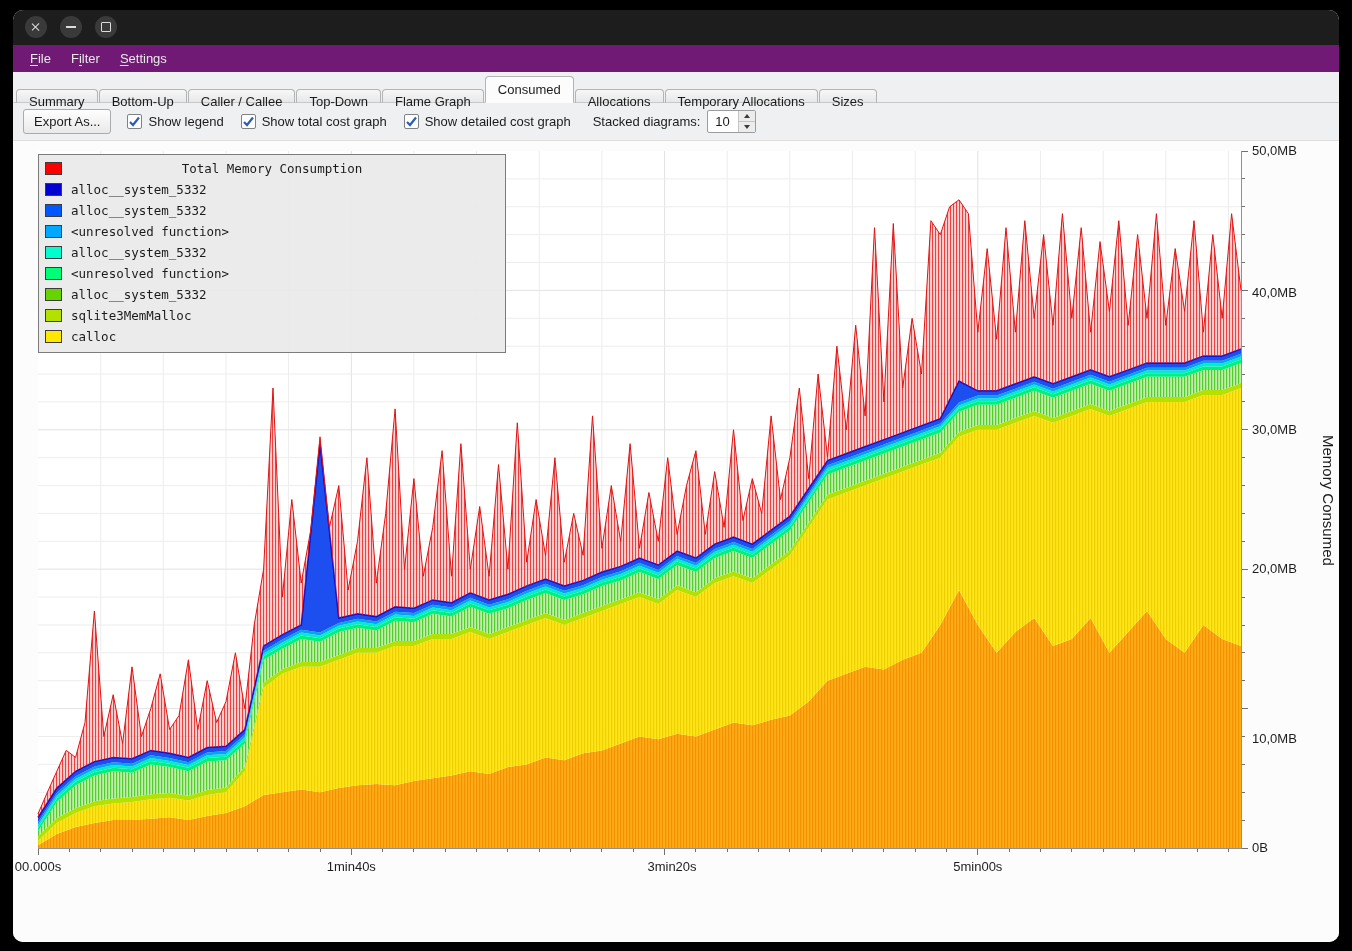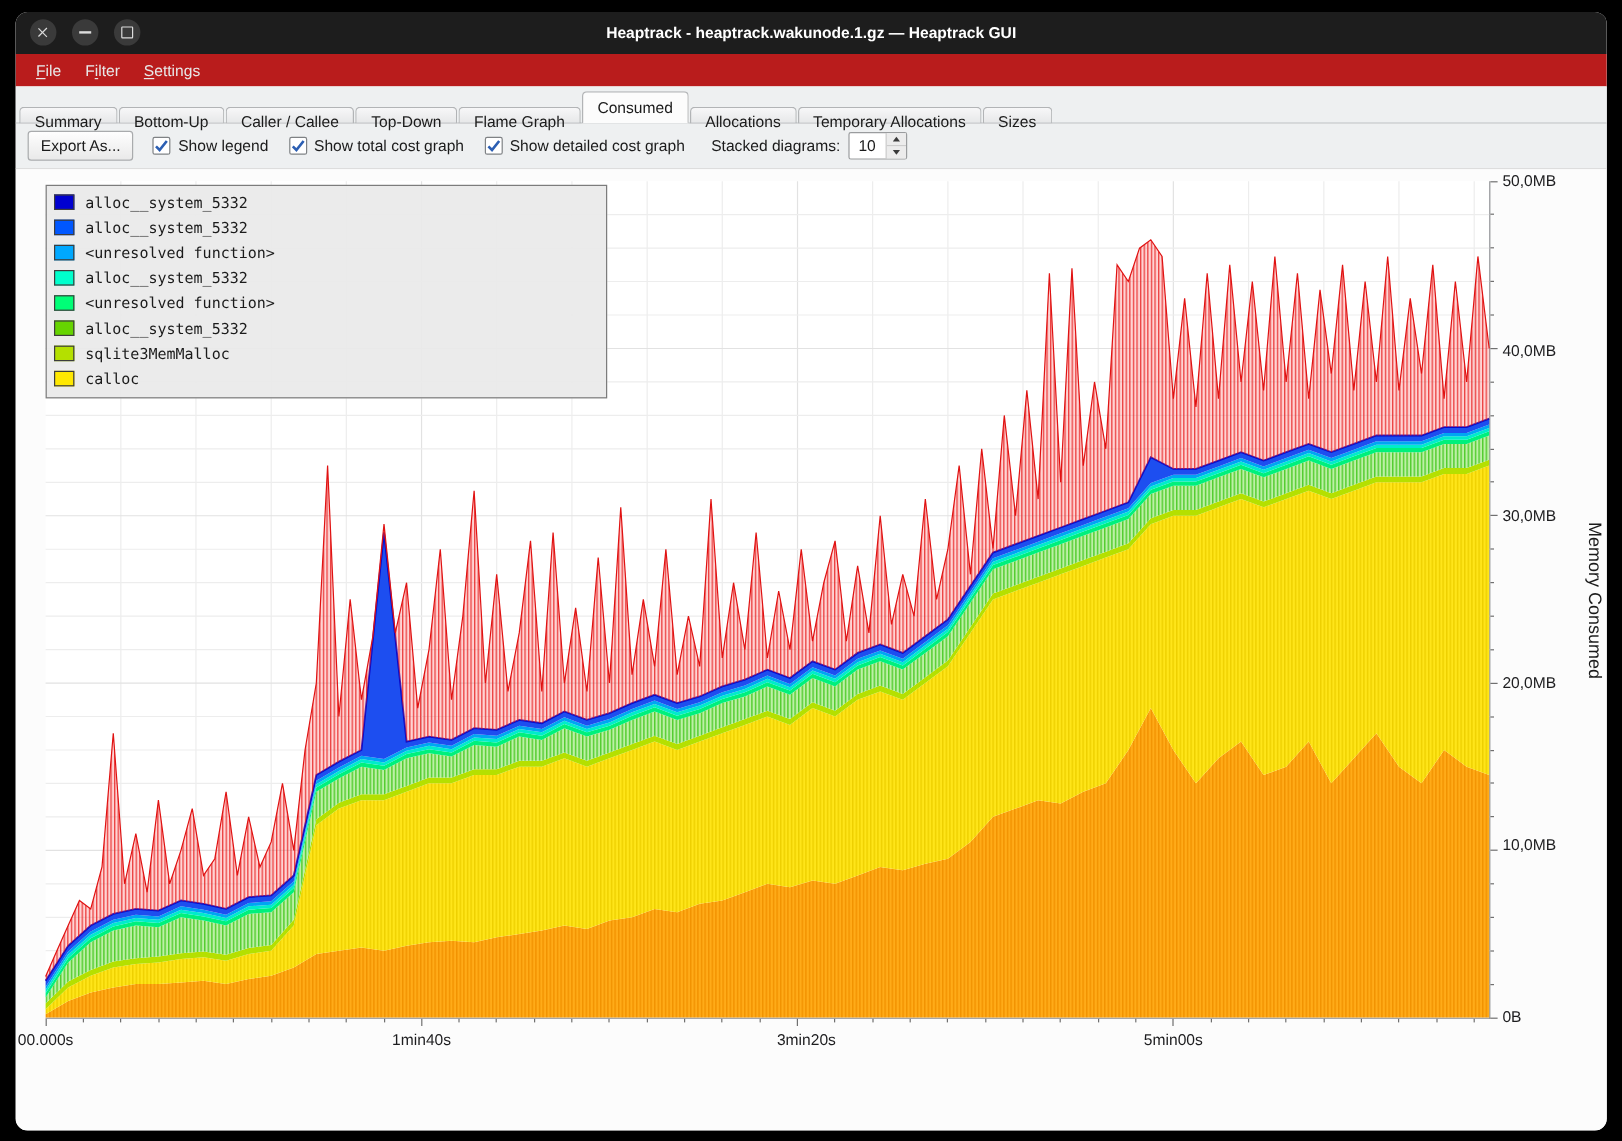--- a/index.html
+++ b/index.html
@@ -11,21 +11,21 @@
   .winbtns{position:absolute;left:12px;top:6px;display:flex;gap:13px;}
   .winbtn{width:22px;height:22px;border-radius:50%;background:#3a3a3a;border:none;padding:0;
     display:flex;align-items:center;justify-content:center;cursor:pointer;}
   .icon-x{position:relative;width:10px;height:10px;}
   .icon-x::before,.icon-x::after{content:'';position:absolute;left:4.3px;top:0;width:1.4px;height:10px;background:#dcdcdc;}
   .icon-x::before{transform:rotate(45deg);} .icon-x::after{transform:rotate(-45deg);}
   .icon-min{width:10px;height:1.6px;background:#dcdcdc;}
   .icon-max{width:8px;height:8px;border:1.5px solid #dcdcdc;border-radius:1px;}
   .title{flex:1;text-align:center;color:#ffffff;font-weight:bold;font-size:13px;}
   
-  .menubar{height:27px;background:#b91c1c;display:flex;align-items:center;padding-left:8px;gap:2px;flex:0 0 auto;}
+  .menubar{height:27px;background:#701a75;display:flex;align-items:center;padding-left:8px;gap:2px;flex:0 0 auto;}
   .menu-item{color:#e8e8e8;font-size:13px;padding:3px 9px;border-radius:3px;cursor:default;}
   .menu-item u{text-underline-offset:2px;}
   
   .tabbar{background:#eef0f1;display:flex;align-items:flex-end;padding:4px 3px 0 3px;height:31px;
     box-sizing:border-box;border-bottom:1px solid #c6c8ca;position:relative;flex:0 0 auto;}
   .tab{font-size:13px;color:#1b1b1b;background:linear-gradient(#f7f7f8,#e7e8e9);
     border:1px solid #b2b4b6;border-bottom:1px solid #c6c8ca;padding:0 12px;line-height:24px;height:14px;
     box-sizing:border-box;border-radius:4px 4px 0 0;margin-right:1px;margin-bottom:-1px;position:relative;cursor:pointer;white-space:nowrap;}
   .tab.active{background:#fcfcfc;border-bottom-color:transparent;height:27px;line-height:25px;z-index:2;}
   
@@ -78,21 +78,20 @@
       <button class="winbtn">
           <span class="icon-x"></span>
         </button>
       <button class="winbtn">
           <span class="icon-min"></span>
         </button>
       <button class="winbtn">
           <span class="icon-max"></span>
         </button>
     </div>
-    <div class="title">Heaptrack - heaptrack.wakunode.1.gz — Heaptrack GUI</div>
   </div>
 
   <div class="menubar">
       <div class="menu-item"><u>F</u>ile</div>
       <div class="menu-item">F<u>i</u>lter</div>
       <div class="menu-item"><u>S</u>ettings</div>
     </div>
 
   <div class="tabbar">
       <button class="tab">Summary</button>
@@ -220,20 +219,24 @@
           <path d="M0.0,680.3L18.8,651.0L37.6,634.3L56.4,624.5L75.2,620.3L94.0,621.7L112.8,613.4L131.6,616.1L150.4,620.3L169.2,610.6L188.0,609.2L206.8,592.5L225.6,508.8L244.4,497.7L263.2,487.9L282.0,490.7L300.8,480.9L319.5,476.7L338.3,479.5L357.1,469.8L375.9,471.2L394.7,462.8L413.5,465.6L432.3,455.8L451.1,462.8L469.9,457.2L488.7,448.9L507.5,441.9L526.3,448.9L545.1,443.3L563.9,434.9L582.7,429.4L601.5,421.0L620.3,428.0L639.1,414.0L657.9,421.0L676.7,407.0L695.5,400.1L714.3,407.0L733.1,393.1L751.9,379.2L770.7,351.3L789.5,323.4L808.3,316.4L827.1,309.5L845.9,302.5L864.7,295.5L883.5,288.6L902.3,281.6L921.0,260.7L939.8,253.7L958.6,253.7L977.4,246.7L996.2,239.8L1015.0,246.7L1033.8,239.8L1052.6,232.8L1071.4,239.8L1090.2,232.8L1109.0,225.8L1127.8,225.8L1146.6,225.8L1165.4,218.9L1184.2,218.9L1203.0,211.9L1203.0,232.1L1184.2,239.1L1165.4,239.1L1146.6,246.0L1127.8,246.0L1109.0,246.0L1090.2,253.0L1071.4,260.0L1052.6,253.0L1033.8,260.0L1015.0,267.0L996.2,260.0L977.4,267.0L958.6,273.9L939.8,273.9L921.0,280.9L902.3,301.8L883.5,308.8L864.7,315.7L845.9,322.7L827.1,329.7L808.3,336.7L789.5,343.6L770.7,371.5L751.9,399.4L733.1,413.3L714.3,427.3L695.5,420.3L676.7,427.3L657.9,441.2L639.1,434.2L620.3,448.2L601.5,441.2L582.7,448.2L563.9,455.1L545.1,462.1L526.3,469.1L507.5,462.1L488.7,469.1L469.9,476.1L451.1,483.0L432.3,476.1L413.5,483.0L394.7,483.0L375.9,490.0L357.1,490.0L338.3,497.0L319.5,497.0L300.8,503.9L282.0,510.9L263.2,510.9L244.4,517.9L225.6,531.8L206.8,615.5L188.0,636.4L169.2,639.1L150.4,644.7L131.6,641.9L112.8,643.3L94.0,646.1L75.2,647.5L56.4,650.3L37.6,657.3L18.8,667.0L0.0,685.2Z" fill="url(#p-gr)"></path>
           <path d="M0.0,676.8L18.8,647.5L37.6,630.8L56.4,621.0L75.2,616.8L94.0,618.2L112.8,609.9L131.6,612.7L150.4,616.8L169.2,607.1L188.0,605.7L206.8,589.0L225.6,505.3L244.4,494.2L263.2,484.4L282.0,487.2L300.8,477.4L319.5,473.3L338.3,476.1L357.1,466.3L375.9,467.7L394.7,459.3L413.5,462.1L432.3,452.4L451.1,459.3L469.9,453.7L488.7,445.4L507.5,438.4L526.3,445.4L545.1,439.8L563.9,431.4L582.7,425.9L601.5,417.5L620.3,424.5L639.1,410.5L657.9,417.5L676.7,403.6L695.5,396.6L714.3,403.6L733.1,389.6L751.9,375.7L770.7,347.8L789.5,319.9L808.3,313.0L827.1,306.0L845.9,299.0L864.7,292.0L883.5,285.1L902.3,278.1L921.0,257.2L939.8,250.2L958.6,250.2L977.4,243.3L996.2,236.3L1015.0,243.3L1033.8,236.3L1052.6,229.3L1071.4,236.3L1090.2,229.3L1109.0,222.3L1127.8,222.3L1146.6,222.3L1165.4,215.4L1184.2,215.4L1203.0,208.4L1203.0,211.9L1184.2,218.9L1165.4,218.9L1146.6,225.8L1127.8,225.8L1109.0,225.8L1090.2,232.8L1071.4,239.8L1052.6,232.8L1033.8,239.8L1015.0,246.7L996.2,239.8L977.4,246.7L958.6,253.7L939.8,253.7L921.0,260.7L902.3,281.6L883.5,288.6L864.7,295.5L845.9,302.5L827.1,309.5L808.3,316.4L789.5,323.4L770.7,351.3L751.9,379.2L733.1,393.1L714.3,407.0L695.5,400.1L676.7,407.0L657.9,421.0L639.1,414.0L620.3,428.0L601.5,421.0L582.7,429.4L563.9,434.9L545.1,443.3L526.3,448.9L507.5,441.9L488.7,448.9L469.9,457.2L451.1,462.8L432.3,455.8L413.5,465.6L394.7,462.8L375.9,471.2L357.1,469.8L338.3,479.5L319.5,476.7L300.8,480.9L282.0,490.7L263.2,487.9L244.4,497.7L225.6,508.8L206.8,592.5L188.0,609.2L169.2,610.6L150.4,620.3L131.6,616.1L112.8,613.4L94.0,621.7L75.2,620.3L56.4,624.5L37.6,634.3L18.8,651.0L0.0,680.3Z" fill="#00f07c"></path>
           <path d="M0.0,674.0L18.8,644.7L37.6,628.0L56.4,618.2L75.2,614.1L94.0,615.5L112.8,607.1L131.6,609.9L150.4,614.1L169.2,604.3L188.0,602.9L206.8,586.2L225.6,502.5L244.4,491.4L263.2,481.6L282.0,484.4L300.8,474.7L319.5,470.5L338.3,473.3L357.1,463.5L375.9,464.9L394.7,456.5L413.5,459.3L432.3,449.6L451.1,456.5L469.9,451.0L488.7,442.6L507.5,435.6L526.3,442.6L545.1,437.0L563.9,428.7L582.7,423.1L601.5,414.7L620.3,421.7L639.1,407.7L657.9,414.7L676.7,400.8L695.5,393.8L714.3,400.8L733.1,386.8L751.9,372.9L770.7,345.0L789.5,317.1L808.3,310.2L827.1,303.2L845.9,296.2L864.7,289.3L883.5,282.3L902.3,275.3L921.0,254.4L939.8,247.4L958.6,247.4L977.4,240.5L996.2,233.5L1015.0,240.5L1033.8,233.5L1052.6,226.5L1071.4,233.5L1090.2,226.5L1109.0,219.6L1127.8,219.6L1146.6,219.6L1165.4,212.6L1184.2,212.6L1203.0,205.6L1203.0,208.4L1184.2,215.4L1165.4,215.4L1146.6,222.3L1127.8,222.3L1109.0,222.3L1090.2,229.3L1071.4,236.3L1052.6,229.3L1033.8,236.3L1015.0,243.3L996.2,236.3L977.4,243.3L958.6,250.2L939.8,250.2L921.0,257.2L902.3,278.1L883.5,285.1L864.7,292.0L845.9,299.0L827.1,306.0L808.3,313.0L789.5,319.9L770.7,347.8L751.9,375.7L733.1,389.6L714.3,403.6L695.5,396.6L676.7,403.6L657.9,417.5L639.1,410.5L620.3,424.5L601.5,417.5L582.7,425.9L563.9,431.4L545.1,439.8L526.3,445.4L507.5,438.4L488.7,445.4L469.9,453.7L451.1,459.3L432.3,452.4L413.5,462.1L394.7,459.3L375.9,467.7L357.1,466.3L338.3,476.1L319.5,473.3L300.8,477.4L282.0,487.2L263.2,484.4L244.4,494.2L225.6,505.3L206.8,589.0L188.0,605.7L169.2,607.1L150.4,616.8L131.6,612.7L112.8,609.9L94.0,618.2L75.2,616.8L56.4,621.0L37.6,630.8L18.8,647.5L0.0,676.8Z" fill="#00eccb"></path>
           <path d="M0.0,671.2L18.8,641.9L37.6,625.2L56.4,615.5L75.2,611.3L94.0,612.7L112.8,604.3L131.6,607.1L150.4,611.3L169.2,601.5L188.0,600.1L206.8,583.4L225.6,499.7L244.4,488.6L263.2,478.8L282.0,481.6L300.8,471.9L319.5,467.7L338.3,470.5L357.1,460.7L375.9,462.1L394.7,453.7L413.5,456.5L432.3,446.8L451.1,453.7L469.9,448.2L488.7,439.8L507.5,432.8L526.3,439.8L545.1,434.2L563.9,425.9L582.7,420.3L601.5,411.9L620.3,418.9L639.1,405.0L657.9,411.9L676.7,398.0L695.5,391.0L714.3,398.0L733.1,384.0L751.9,370.1L770.7,342.2L789.5,314.3L808.3,307.4L827.1,300.4L845.9,293.4L864.7,286.5L883.5,279.5L902.3,272.5L921.0,251.6L939.8,244.6L958.6,244.6L977.4,237.7L996.2,230.7L1015.0,237.7L1033.8,230.7L1052.6,223.7L1071.4,230.7L1090.2,223.7L1109.0,216.8L1127.8,216.8L1146.6,216.8L1165.4,209.8L1184.2,209.8L1203.0,202.8L1203.0,205.6L1184.2,212.6L1165.4,212.6L1146.6,219.6L1127.8,219.6L1109.0,219.6L1090.2,226.5L1071.4,233.5L1052.6,226.5L1033.8,233.5L1015.0,240.5L996.2,233.5L977.4,240.5L958.6,247.4L939.8,247.4L921.0,254.4L902.3,275.3L883.5,282.3L864.7,289.3L845.9,296.2L827.1,303.2L808.3,310.2L789.5,317.1L770.7,345.0L751.9,372.9L733.1,386.8L714.3,400.8L695.5,393.8L676.7,400.8L657.9,414.7L639.1,407.7L620.3,421.7L601.5,414.7L582.7,423.1L563.9,428.7L545.1,437.0L526.3,442.6L507.5,435.6L488.7,442.6L469.9,451.0L451.1,456.5L432.3,449.6L413.5,459.3L394.7,456.5L375.9,464.9L357.1,463.5L338.3,473.3L319.5,470.5L300.8,474.7L282.0,484.4L263.2,481.6L244.4,491.4L225.6,502.5L206.8,586.2L188.0,602.9L169.2,604.3L150.4,614.1L131.6,609.9L112.8,607.1L94.0,615.5L75.2,614.1L56.4,618.2L37.6,628.0L18.8,644.7L0.0,674.0Z" fill="#00a6f2"></path>
           <path d="M0.0,666.3L18.8,637.1L37.6,620.3L56.4,610.6L75.2,606.4L94.0,607.8L112.8,599.4L131.6,602.2L150.4,606.4L169.2,596.6L188.0,595.2L206.8,578.5L225.6,494.9L244.4,483.7L263.2,474.0L282.0,292.7L300.8,467.0L319.5,462.8L338.3,465.6L357.1,455.8L375.9,457.2L394.7,448.9L413.5,451.7L432.3,441.9L451.1,448.9L469.9,443.3L488.7,434.9L507.5,428.0L526.3,434.9L545.1,429.4L563.9,421.0L582.7,415.4L601.5,407.0L620.3,414.0L639.1,400.1L657.9,407.0L676.7,393.1L695.5,386.1L714.3,393.1L733.1,379.2L751.9,365.2L770.7,337.3L789.5,309.5L808.3,302.5L827.1,295.5L845.9,288.6L864.7,281.6L883.5,274.6L902.3,267.6L921.0,230.0L939.8,239.8L958.6,239.8L977.4,232.8L996.2,225.8L1015.0,232.8L1033.8,225.8L1052.6,218.9L1071.4,225.8L1090.2,218.9L1109.0,211.9L1127.8,211.9L1146.6,211.9L1165.4,204.9L1184.2,204.9L1203.0,197.9L1203.0,202.8L1184.2,209.8L1165.4,209.8L1146.6,216.8L1127.8,216.8L1109.0,216.8L1090.2,223.7L1071.4,230.7L1052.6,223.7L1033.8,230.7L1015.0,237.7L996.2,230.7L977.4,237.7L958.6,244.6L939.8,244.6L921.0,251.6L902.3,272.5L883.5,279.5L864.7,286.5L845.9,293.4L827.1,300.4L808.3,307.4L789.5,314.3L770.7,342.2L751.9,370.1L733.1,384.0L714.3,398.0L695.5,391.0L676.7,398.0L657.9,411.9L639.1,405.0L620.3,418.9L601.5,411.9L582.7,420.3L563.9,425.9L545.1,434.2L526.3,439.8L507.5,432.8L488.7,439.8L469.9,448.2L451.1,453.7L432.3,446.8L413.5,456.5L394.7,453.7L375.9,462.1L357.1,460.7L338.3,470.5L319.5,467.7L300.8,471.9L282.0,481.6L263.2,478.8L244.4,488.6L225.6,499.7L206.8,583.4L188.0,600.1L169.2,601.5L150.4,611.3L131.6,607.1L112.8,604.3L94.0,612.7L75.2,611.3L56.4,615.5L37.6,625.2L18.8,641.9L0.0,671.2Z" fill="#1d4ef0"></path>
           <path d="M0.0,666.3L18.8,637.1L37.6,620.3L56.4,610.6L75.2,606.4L94.0,607.8L112.8,599.4L131.6,602.2L150.4,606.4L169.2,596.6L188.0,595.2L206.8,578.5L225.6,494.9L244.4,483.7L263.2,474.0L282.0,292.7L300.8,467.0L319.5,462.8L338.3,465.6L357.1,455.8L375.9,457.2L394.7,448.9L413.5,451.7L432.3,441.9L451.1,448.9L469.9,443.3L488.7,434.9L507.5,428.0L526.3,434.9L545.1,429.4L563.9,421.0L582.7,415.4L601.5,407.0L620.3,414.0L639.1,400.1L657.9,407.0L676.7,393.1L695.5,386.1L714.3,393.1L733.1,379.2L751.9,365.2L770.7,337.3L789.5,309.5L808.3,302.5L827.1,295.5L845.9,288.6L864.7,281.6L883.5,274.6L902.3,267.6L921.0,230.0L939.8,239.8L958.6,239.8L977.4,232.8L996.2,225.8L1015.0,232.8L1033.8,225.8L1052.6,218.9L1071.4,225.8L1090.2,218.9L1109.0,211.9L1127.8,211.9L1146.6,211.9L1165.4,204.9L1184.2,204.9L1203.0,197.9" fill="none" stroke="#0808c8" stroke-width="1.5"></path>
           <path d="M0.0,662.8L9.4,641.2L18.8,620.3L28.2,599.4L37.6,606.4L47.0,571.5L56.4,460.0L65.8,585.5L75.2,543.7L84.6,592.5L94.0,515.8L103.4,585.5L112.8,557.6L122.2,522.8L131.6,578.5L141.0,564.6L150.4,508.8L159.8,578.5L169.2,529.7L178.6,571.5L188.0,550.6L197.4,501.8L206.8,557.6L216.2,474.0L225.6,418.2L235.0,237.0L244.4,446.1L253.8,348.5L263.2,432.1L272.6,379.9L282.0,285.8L291.4,376.4L300.8,334.6L310.1,439.1L319.5,390.3L328.9,306.7L338.3,432.1L347.7,362.4L357.1,257.9L366.5,418.2L375.9,327.6L385.3,425.2L394.7,376.4L404.1,299.7L413.5,425.2L422.9,292.7L432.3,418.2L441.7,355.5L451.1,425.2L460.5,313.6L469.9,418.2L479.3,271.8L488.7,411.2L498.1,348.5L507.5,404.3L516.9,306.7L526.3,411.2L535.7,362.4L545.1,404.3L554.5,264.9L563.9,397.3L573.3,334.6L582.7,390.3L592.1,292.7L601.5,397.3L610.9,341.5L620.3,390.3L629.7,306.7L639.1,383.3L648.5,334.6L657.9,299.7L667.3,383.3L676.7,320.6L686.1,376.4L695.5,278.8L704.9,369.4L714.3,327.6L723.7,362.4L733.1,264.9L742.5,348.5L751.9,306.7L761.3,237.0L770.7,327.6L780.1,223.0L789.5,306.0L798.9,195.2L808.3,278.8L817.7,174.3L827.1,264.9L836.5,76.7L845.9,250.9L855.3,72.5L864.7,237.0L874.1,167.3L883.5,223.0L892.9,69.7L902.3,83.6L911.6,55.8L921.0,48.8L930.4,62.7L939.8,181.2L949.2,97.6L958.6,188.2L968.0,76.7L977.4,181.2L986.8,69.7L996.2,167.3L1005.6,83.6L1015.0,174.3L1024.4,62.7L1033.8,167.3L1043.2,76.7L1052.6,181.2L1062.0,90.6L1071.4,160.3L1080.8,69.7L1090.2,174.3L1099.6,83.6L1109.0,167.3L1118.4,62.7L1127.8,174.3L1137.2,97.6L1146.6,160.3L1156.0,69.7L1165.4,181.2L1174.8,83.6L1184.2,167.3L1193.6,62.7L1203.0,139.4L1203.0,197.9L1193.6,201.4L1184.2,204.9L1174.8,204.9L1165.4,204.9L1156.0,208.4L1146.6,211.9L1137.2,211.9L1127.8,211.9L1118.4,211.9L1109.0,211.9L1099.6,215.4L1090.2,218.9L1080.8,222.3L1071.4,225.8L1062.0,222.3L1052.6,218.9L1043.2,222.3L1033.8,225.8L1024.4,229.3L1015.0,232.8L1005.6,229.3L996.2,225.8L986.8,229.3L977.4,232.8L968.0,236.3L958.6,239.8L949.2,239.8L939.8,239.8L930.4,234.9L921.0,230.0L911.6,248.8L902.3,267.6L892.9,271.1L883.5,274.6L874.1,278.1L864.7,281.6L855.3,285.1L845.9,288.6L836.5,292.0L827.1,295.5L817.7,299.0L808.3,302.5L798.9,306.0L789.5,309.5L780.1,323.4L770.7,337.3L761.3,351.3L751.9,365.2L742.5,372.2L733.1,379.2L723.7,386.1L714.3,393.1L704.9,389.6L695.5,386.1L686.1,389.6L676.7,393.1L667.3,400.1L657.9,407.0L648.5,403.6L639.1,400.1L629.7,407.0L620.3,414.0L610.9,410.5L601.5,407.0L592.1,411.2L582.7,415.4L573.3,418.2L563.9,421.0L554.5,425.2L545.1,429.4L535.7,432.1L526.3,434.9L516.9,431.4L507.5,428.0L498.1,431.4L488.7,434.9L479.3,439.1L469.9,443.3L460.5,446.1L451.1,448.9L441.7,445.4L432.3,441.9L422.9,446.8L413.5,451.7L404.1,450.3L394.7,448.9L385.3,453.1L375.9,457.2L366.5,456.5L357.1,455.8L347.7,460.7L338.3,465.6L328.9,464.2L319.5,462.8L310.1,464.9L300.8,467.0L291.4,379.9L282.0,292.7L272.6,383.3L263.2,474.0L253.8,478.8L244.4,483.7L235.0,489.3L225.6,494.9L216.2,536.7L206.8,578.5L197.4,586.9L188.0,595.2L178.6,595.9L169.2,596.6L159.8,601.5L150.4,606.4L141.0,604.3L131.6,602.2L122.2,600.8L112.8,599.4L103.4,603.6L94.0,607.8L84.6,607.1L75.2,606.4L65.8,608.5L56.4,610.6L47.0,615.5L37.6,620.3L28.2,628.7L18.8,637.1L9.4,651.7L0.0,666.3Z" fill="url(#p-rd)"></path>
           <path d="M0.0,662.8L9.4,641.2L18.8,620.3L28.2,599.4L37.6,606.4L47.0,571.5L56.4,460.0L65.8,585.5L75.2,543.7L84.6,592.5L94.0,515.8L103.4,585.5L112.8,557.6L122.2,522.8L131.6,578.5L141.0,564.6L150.4,508.8L159.8,578.5L169.2,529.7L178.6,571.5L188.0,550.6L197.4,501.8L206.8,557.6L216.2,474.0L225.6,418.2L235.0,237.0L244.4,446.1L253.8,348.5L263.2,432.1L272.6,379.9L282.0,285.8L291.4,376.4L300.8,334.6L310.1,439.1L319.5,390.3L328.9,306.7L338.3,432.1L347.7,362.4L357.1,257.9L366.5,418.2L375.9,327.6L385.3,425.2L394.7,376.4L404.1,299.7L413.5,425.2L422.9,292.7L432.3,418.2L441.7,355.5L451.1,425.2L460.5,313.6L469.9,418.2L479.3,271.8L488.7,411.2L498.1,348.5L507.5,404.3L516.9,306.7L526.3,411.2L535.7,362.4L545.1,404.3L554.5,264.9L563.9,397.3L573.3,334.6L582.7,390.3L592.1,292.7L601.5,397.3L610.9,341.5L620.3,390.3L629.7,306.7L639.1,383.3L648.5,334.6L657.9,299.7L667.3,383.3L676.7,320.6L686.1,376.4L695.5,278.8L704.9,369.4L714.3,327.6L723.7,362.4L733.1,264.9L742.5,348.5L751.9,306.7L761.3,237.0L770.7,327.6L780.1,223.0L789.5,306.0L798.9,195.2L808.3,278.8L817.7,174.3L827.1,264.9L836.5,76.7L845.9,250.9L855.3,72.5L864.7,237.0L874.1,167.3L883.5,223.0L892.9,69.7L902.3,83.6L911.6,55.8L921.0,48.8L930.4,62.7L939.8,181.2L949.2,97.6L958.6,188.2L968.0,76.7L977.4,181.2L986.8,69.7L996.2,167.3L1005.6,83.6L1015.0,174.3L1024.4,62.7L1033.8,167.3L1043.2,76.7L1052.6,181.2L1062.0,90.6L1071.4,160.3L1080.8,69.7L1090.2,174.3L1099.6,83.6L1109.0,167.3L1118.4,62.7L1127.8,174.3L1137.2,97.6L1146.6,160.3L1156.0,69.7L1165.4,181.2L1174.8,83.6L1184.2,167.3L1193.6,62.7L1203.0,139.4" fill="none" stroke="#e01212" stroke-width="1"></path>
         </svg>
       <div class="legend">
+        <div class="legend-title-row">
+          <span class="swatch" id="legend-title-swatch" style="background: rgb(255, 0, 0);"></span>
+          <span class="legend-title">Total Memory Consumption</span>
+        </div>
         <div id="legend-items">
             <div class="legend-row">
               <span class="swatch" style="background:#0000d0"></span>
               <span>alloc__system_5332</span>
             </div>
             <div class="legend-row">
               <span class="swatch" style="background:#0057ff"></span>
               <span>alloc__system_5332</span>
             </div>
             <div class="legend-row">
@@ -284,21 +287,21 @@
         <div class="tickmark" style="left:0;top:222.5px;width:3px;height:1px"></div>
         <div class="tickmark" style="left:0;top:194.7px;width:3px;height:1px"></div>
         <div class="tickmark" style="left:0;top:166.8px;width:3px;height:1px"></div>
         <div class="tickmark" style="left:0;top:138.9px;width:6px;height:1px"></div>
         <div class="tickmark" style="left:0;top:111.0px;width:3px;height:1px"></div>
         <div class="tickmark" style="left:0;top:83.1px;width:3px;height:1px"></div>
         <div class="tickmark" style="left:0;top:55.3px;width:3px;height:1px"></div>
         <div class="tickmark" style="left:0;top:27.4px;width:3px;height:1px"></div>
         <div class="tickmark" style="left:0;top:-0.5px;width:6px;height:1px"></div>
         <div class="ytick" style="top:689.0px">0B</div>
-        <div class="ytick" style="top:545px">10,0MB</div>
+        <div class="ytick" style="top:580px">10,0MB</div>
         <div class="ytick" style="top:410.2px">20,0MB</div>
         <div class="ytick" style="top:270.8px">30,0MB</div>
         <div class="ytick" style="top:134px">40,0MB</div>
         <div class="ytick" style="top:-8.0px">50,0MB</div>
       </div>
     <div id="x-ticks">
         <div class="tickmark" style="top:0;left:-0.5px;width:1px;height:6px"></div>
         <div class="tickmark" style="top:0;left:30.8px;width:1px;height:3px"></div>
         <div class="tickmark" style="top:0;left:62.2px;width:1px;height:3px"></div>
         <div class="tickmark" style="top:0;left:93.5px;width:1px;height:3px"></div>

